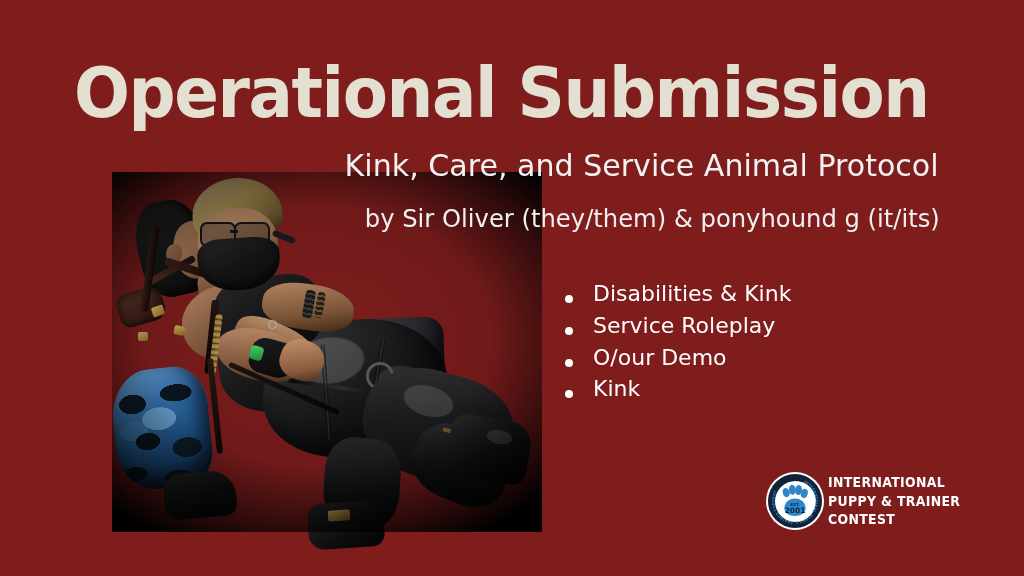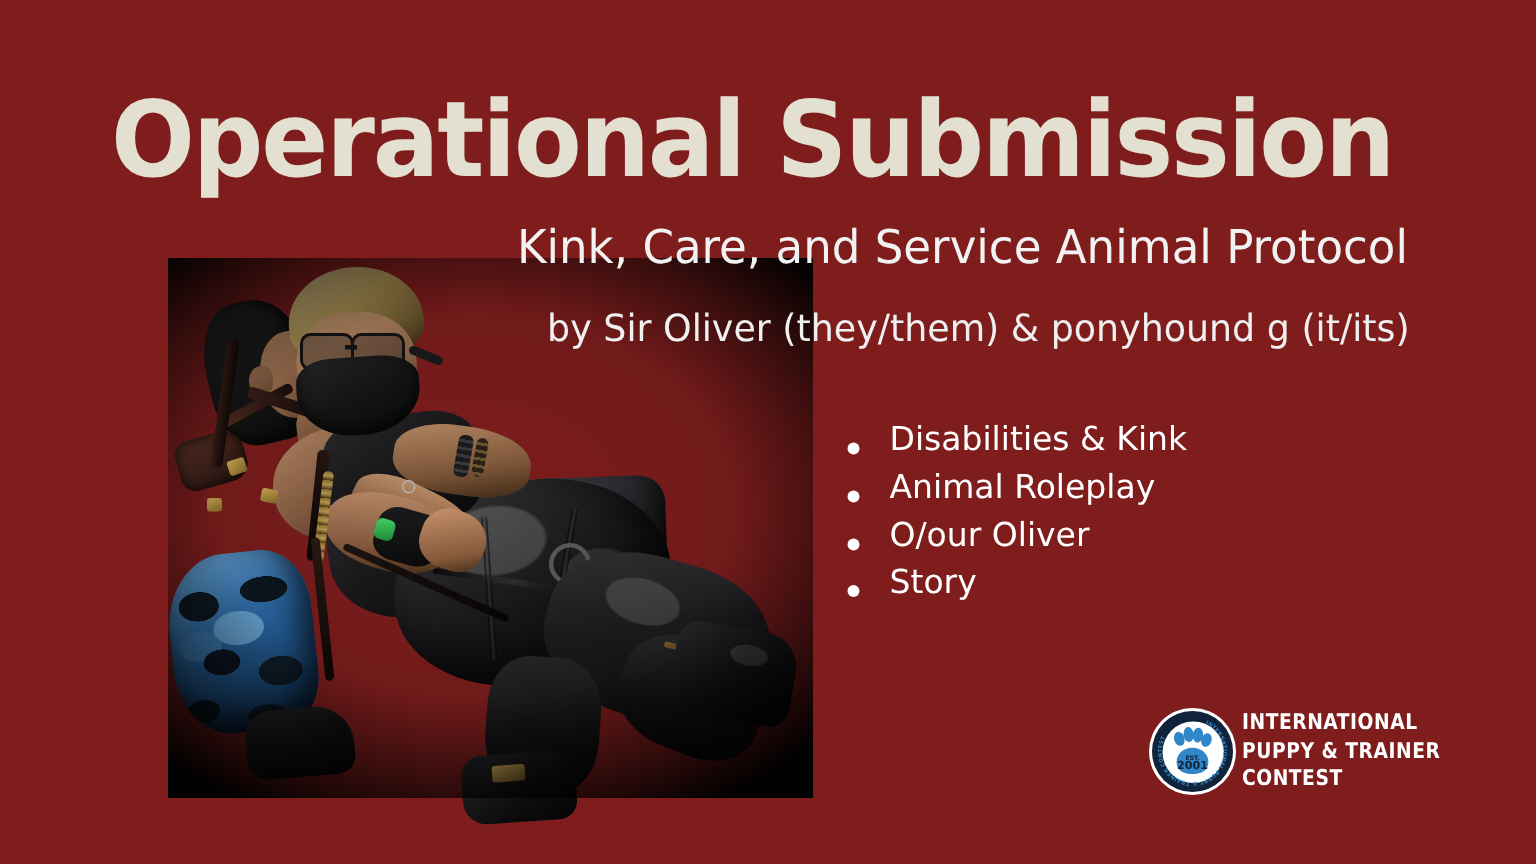--- a/index.html
+++ b/index.html
@@ -518,29 +518,29 @@
 
   <div id="byline"><span id="byline-inner">by Sir Oliver (they/them) &amp; ponyhound g (it/its)</span></div>
 
   <ul id="bullets">
     <li>
       <span class="dot"></span>
       <span>Disabilities &amp; Kink</span>
     </li>
     <li>
       <span class="dot"></span>
-      <span>Animal Roleplay</span>
+      <span>Service Roleplay</span>
     </li>
     <li>
       <span class="dot"></span>
-      <span>O/our Oliver</span>
+      <span>O/our Demo</span>
     </li>
     <li>
       <span class="dot"></span>
-      <span>Story</span>
+      <span>Kink</span>
     </li>
   </ul>
 
   <div id="logo">
     <div id="badge">
       <div id="badge-ring"></div>
       <div id="badge-inner"></div>
       <svg width="58" height="58" viewBox="0 0 58 58">
         <defs>
           <path id="ringpath" d="M29,8.5 a20.5,20.5 0 1,1 -0.01,0" fill="none"></path>

